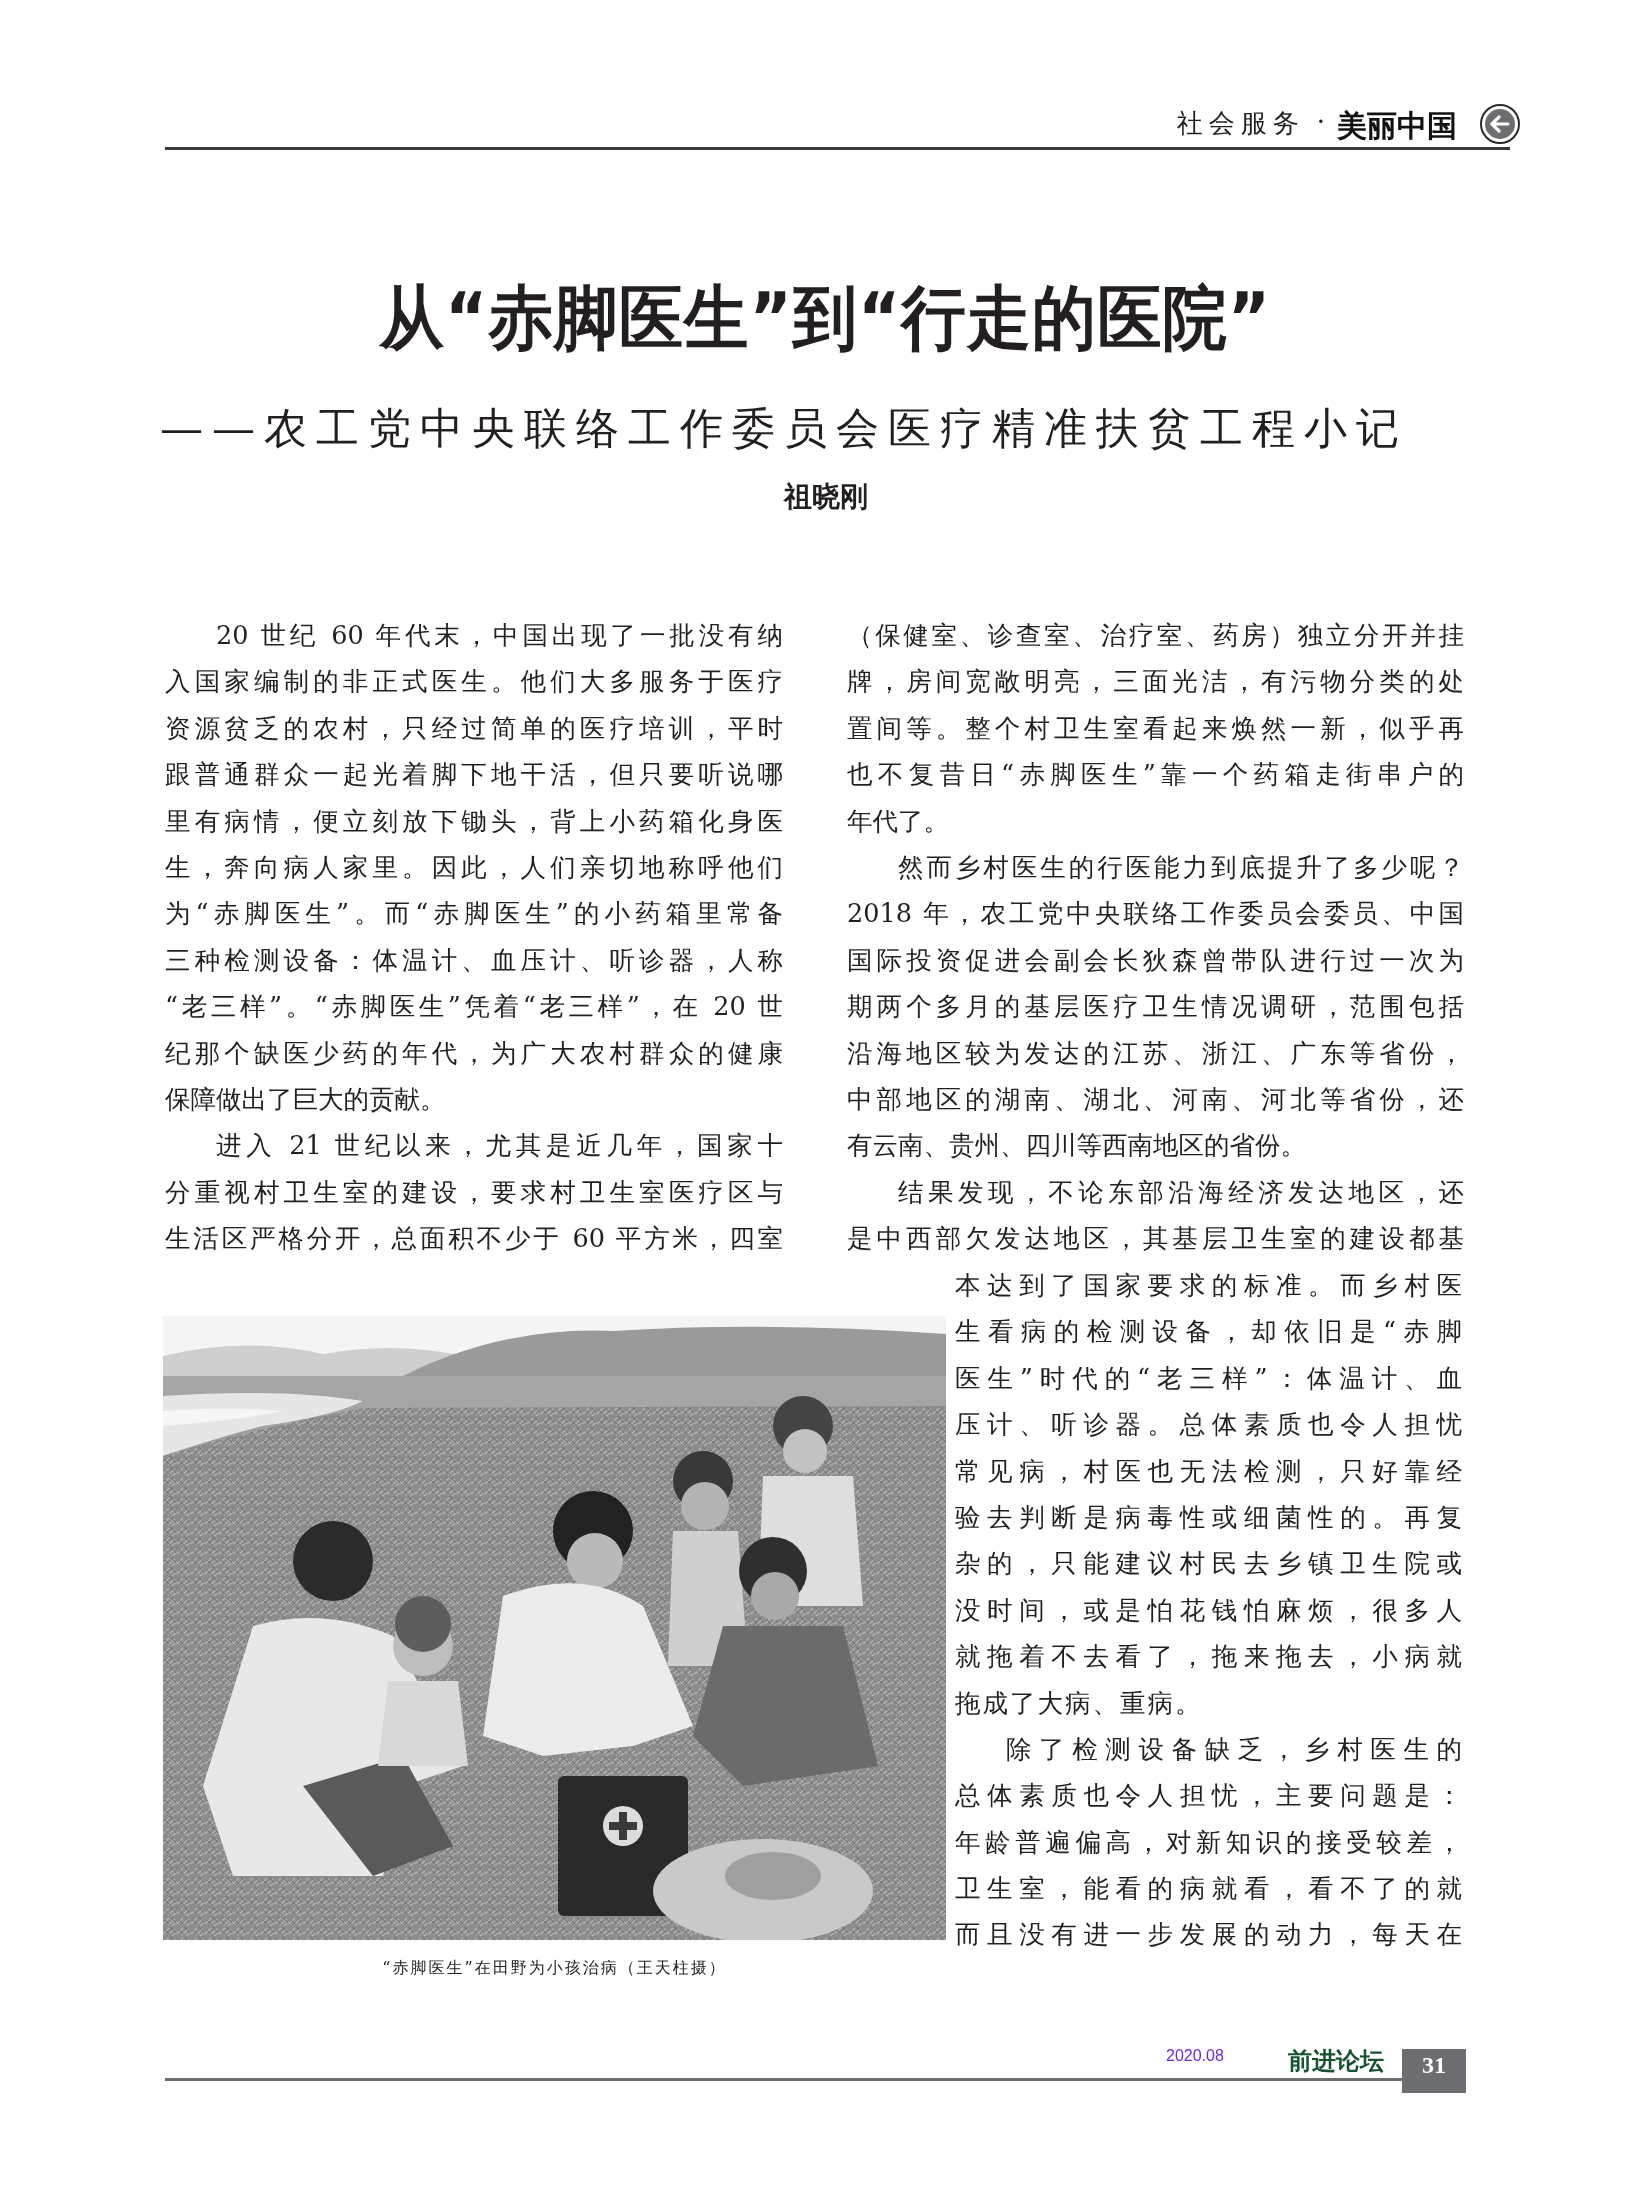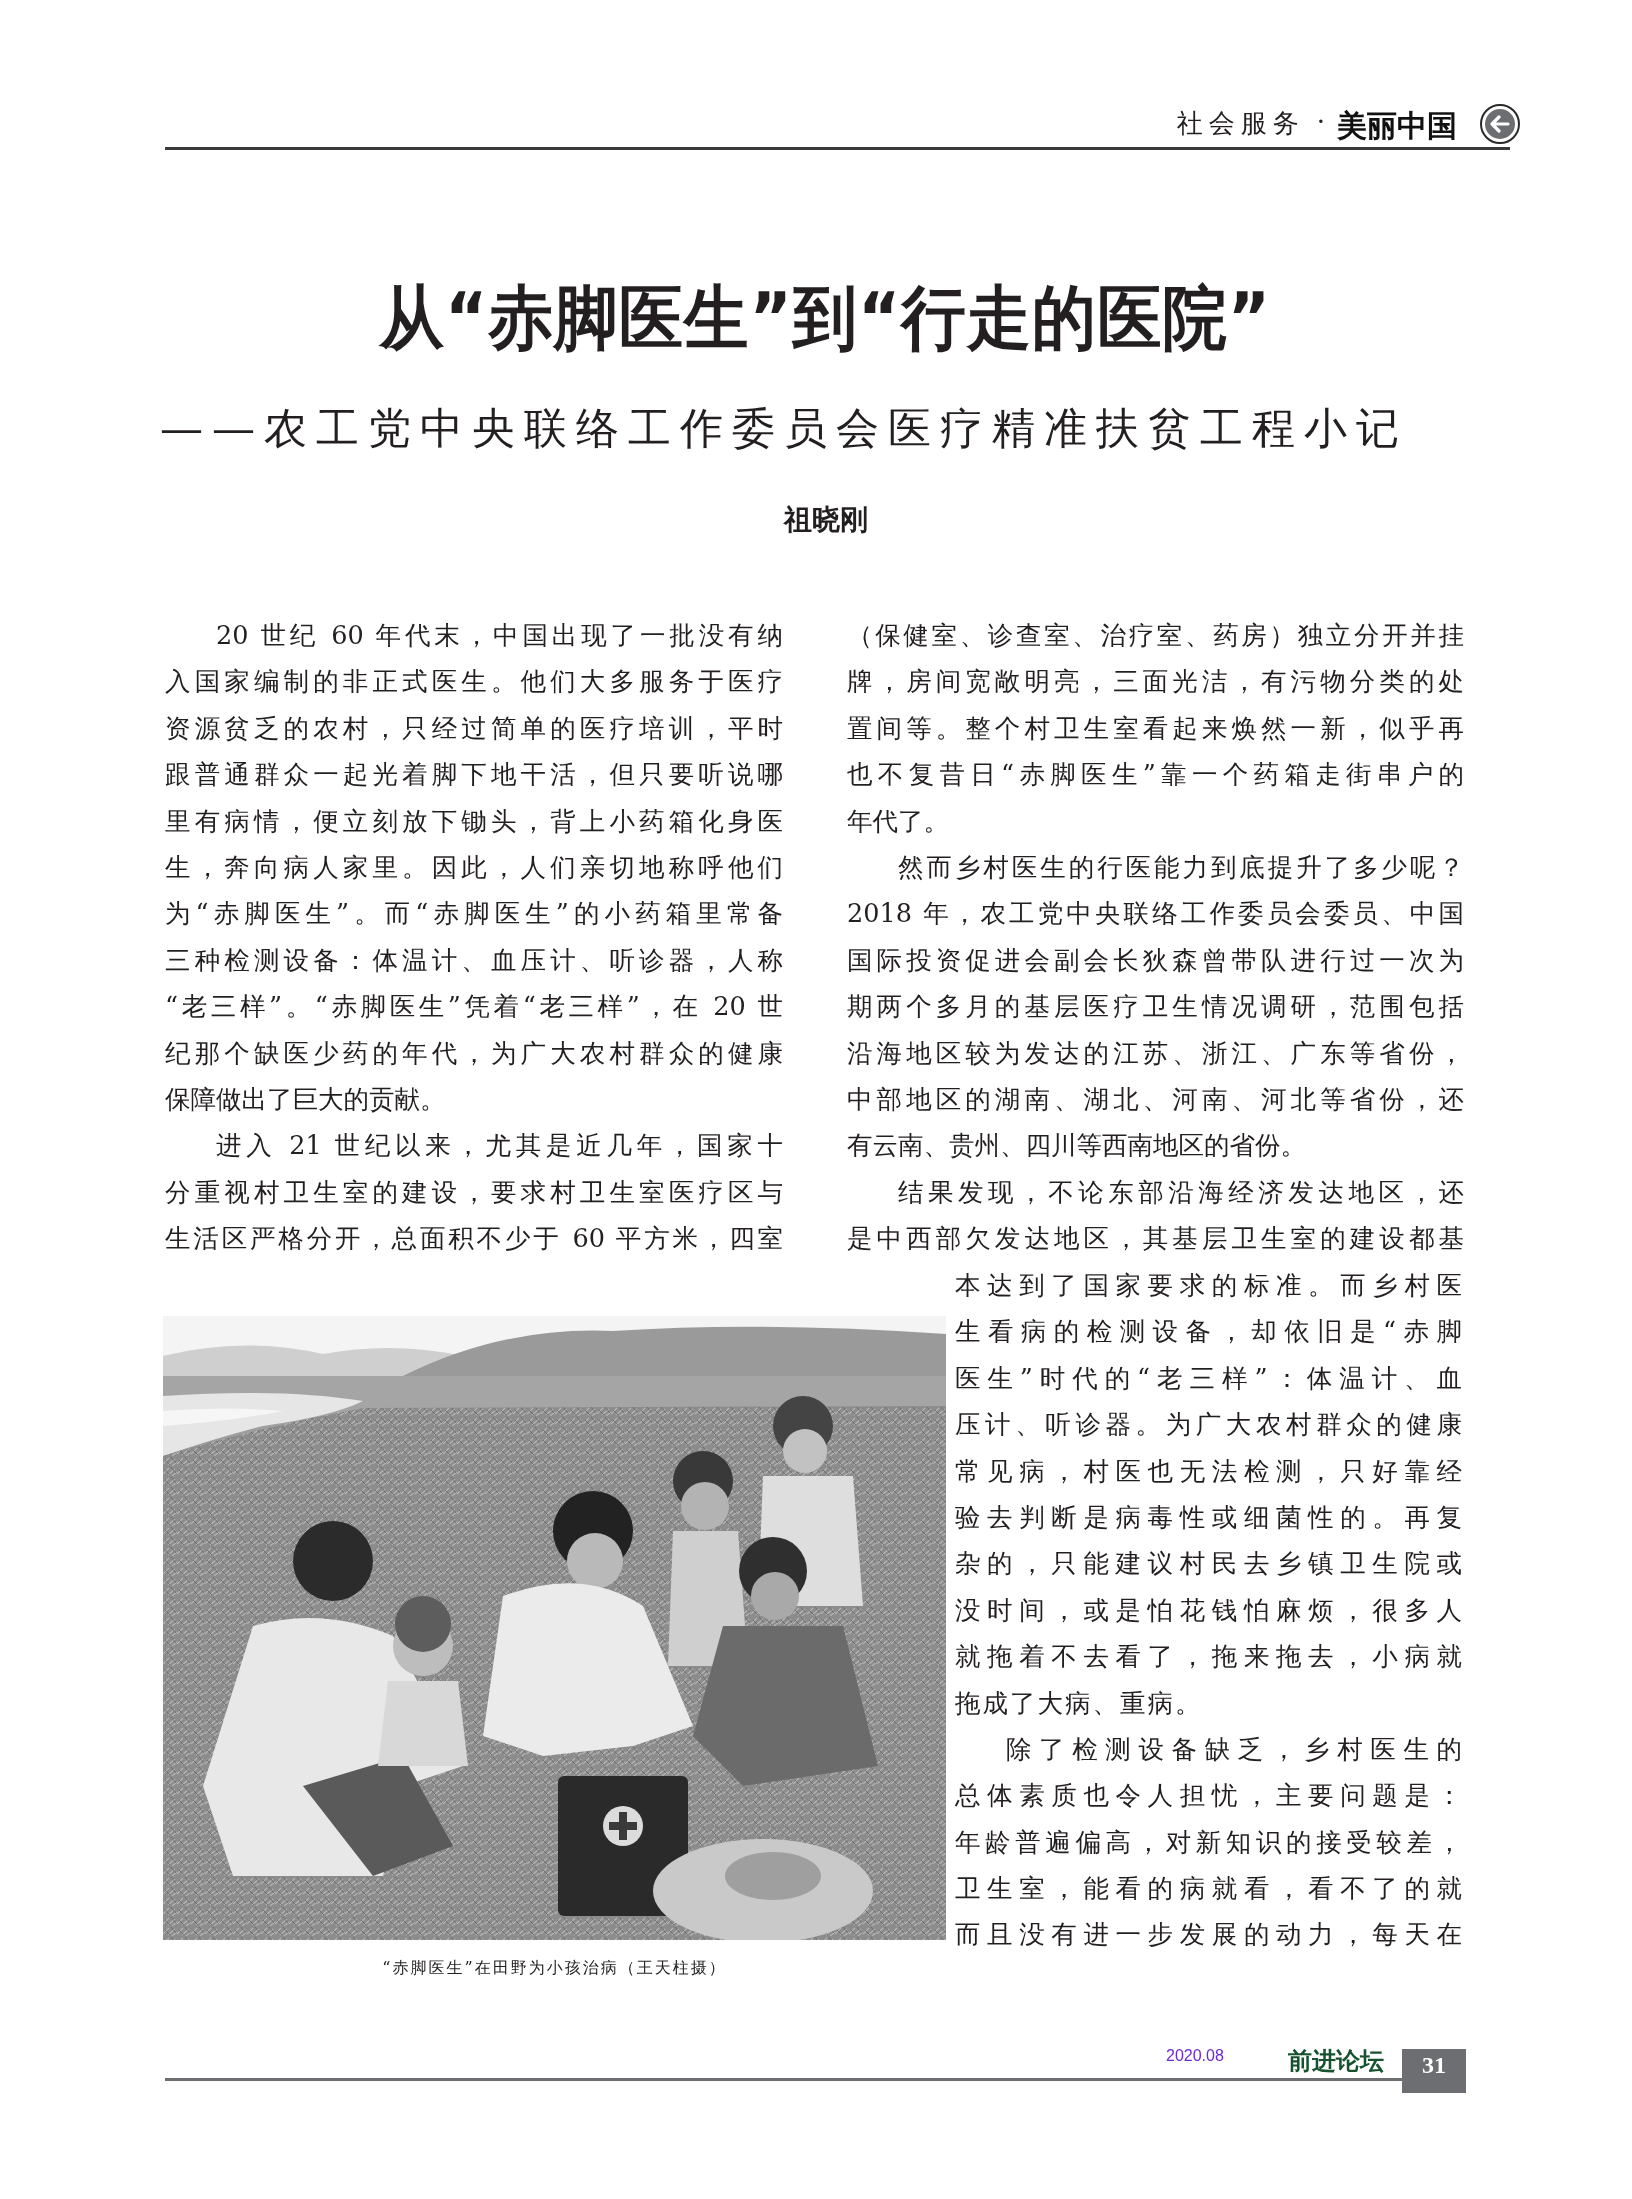--- a/index.html
+++ b/index.html
@@ -105,21 +105,20 @@
       left: 0;
       width: 1632px;
       top: 478px;
       text-align: center;
       font-family: "DejaVu Sans", sans-serif;
       font-weight: bold;
       font-size: 28px;
       color: #231f20;
       padding-left: 20px;
       box-sizing: border-box;
-      margin-top: 23px;
     }
     
     .col {
       position: absolute;
       font-family: "DejaVu Serif", "Liberation Serif", serif;
       font-size: 25.5px;
       line-height: 46.4px;
       color: #231f20;
       text-align: justify;
       text-align-last: justify;
@@ -269,21 +268,21 @@
     <span class="line">沿海地区较为发达的江苏、浙江、广东等省份，</span>
     <span class="line">中部地区的湖南、湖北、河南、河北等省份，还</span>
     <span class="line last">有云南、贵州、四川等西南地区的省份。</span>
     <span class="line indent">结果发现，不论东部沿海经济发达地区，还</span>
     <span class="line">是中西部欠发达地区，其基层卫生室的建设都基</span>
   </div>
 <div class="col col-right-bottom">
     <span class="line">本达到了国家要求的标准。而乡村医</span>
     <span class="line">生看病的检测设备，却依旧是“赤脚</span>
     <span class="line">医生”时代的“老三样”：体温计、血</span>
-    <span class="line">压计、听诊器。为广大农村群众的健康</span>
+    <span class="line">压计、听诊器。总体素质也令人担忧</span>
     <span class="line">常见病，村医也无法检测，只好靠经</span>
     <span class="line">验去判断是病毒性或细菌性的。再复</span>
     <span class="line">杂的，只能建议村民去乡镇卫生院或</span>
     <span class="line">没时间，或是怕花钱怕麻烦，很多人</span>
     <span class="line">就拖着不去看了，拖来拖去，小病就</span>
     <span class="line last">拖成了大病、重病。</span>
     <span class="line indent">除了检测设备缺乏，乡村医生的</span>
     <span class="line">总体素质也令人担忧，主要问题是：</span>
     <span class="line">年龄普遍偏高，对新知识的接受较差，</span>
     <span class="line">卫生室，能看的病就看，看不了的就</span>

